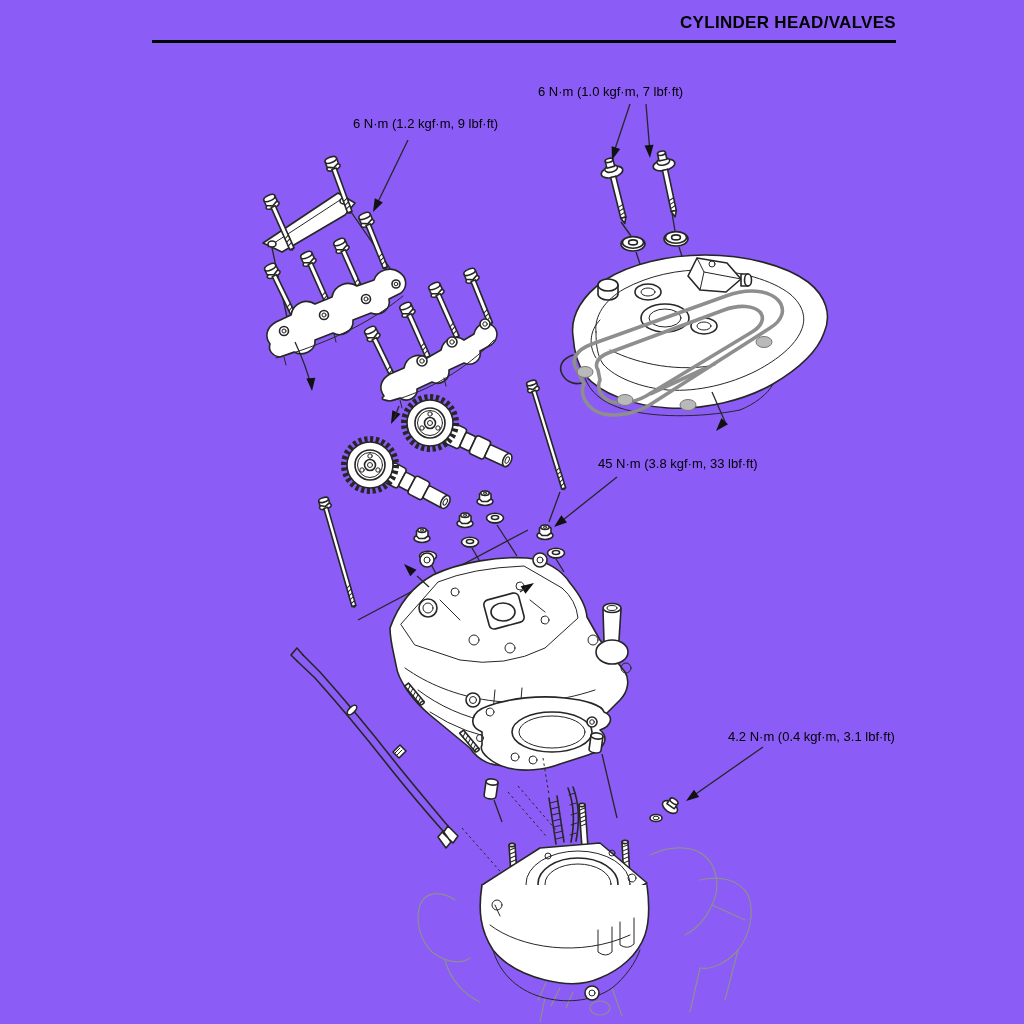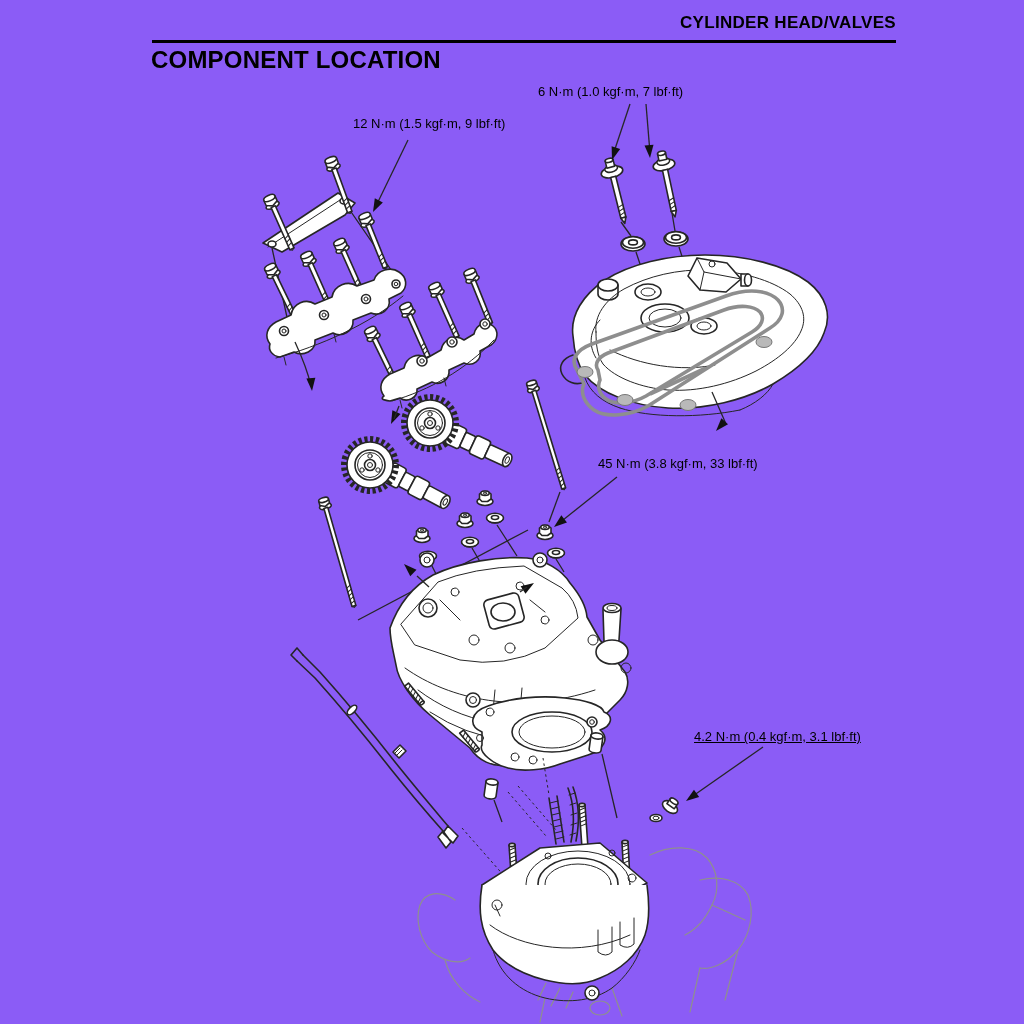--- a/index.html
+++ b/index.html
@@ -7,45 +7,44 @@
     position:relative;width:1024px;height:1024px;background:#8b5cf6;
     font-family:"Liberation Sans",sans-serif;color:#000;overflow:hidden;margin:0 auto;
   }
   .hdr{position:absolute;top:13px;right:128px;font-size:17px;font-weight:bold;letter-spacing:.3px;white-space:nowrap;}
   .rule{position:absolute;left:152px;top:40px;width:744px;height:3px;background:#000;}
   .title{position:absolute;left:151px;top:46px;font-size:24px;font-weight:bold;letter-spacing:.2px;white-space:nowrap;}
   .callout{position:absolute;font-size:13px;white-space:nowrap;}
   #c10{left:538px;top:84px;}
   #c12{left:353px;top:116px;}
   #c45{left:598px;top:456px;}
-  #c42{left:694px;top:729px;text-decoration:underline;}
+  #c42{left:728px;top:729px;}
   svg.art{position:absolute;left:0;top:0;}
   
   .o{fill:#fff;stroke:#262626;stroke-width:1.6;stroke-linejoin:round;stroke-linecap:round;}
   .n{fill:none;stroke:#262626;stroke-width:1.6;stroke-linejoin:round;stroke-linecap:round;}
   .t{fill:none;stroke:#262626;stroke-width:1;stroke-linejoin:round;stroke-linecap:round;}
   .ld{fill:none;stroke:#262626;stroke-width:1.3;}
   .lt{fill:none;stroke:#8f8f8f;stroke-width:1.2;stroke-linejoin:round;stroke-linecap:round;}
   .gk{fill:none;stroke:#8e8e8e;stroke-width:3.6;stroke-linejoin:round;}
   .pad{fill:#b9b9b9;stroke:#777;stroke-width:1;}
   .ah{fill:#111;stroke:none;}
   .teeth{fill:none;stroke:#262626;stroke-width:6;stroke-dasharray:3.2 2.6;}
   .dsh{fill:none;stroke:#262626;stroke-width:1;stroke-dasharray:2.5 3;}
 </style>
 </head>
 <body>
 
 <div class="page">
 
   <div class="hdr">CYLINDER HEAD/VALVES</div>
   <div class="rule"></div>
-  <div class="title">COMPONENT LOCATION</div>
 
   <div class="callout" id="c10">6 N·m (1.0 kgf·m, 7 lbf·ft)</div>
-  <div class="callout" id="c12">12 N·m (1.5 kgf·m, 9 lbf·ft)</div>
+  <div class="callout" id="c12">6 N·m (1.2 kgf·m, 9 lbf·ft)</div>
   <div class="callout" id="c45">45 N·m (3.8 kgf·m, 33 lbf·ft)</div>
   <div class="callout" id="c42">4.2 N·m (0.4 kgf·m, 3.1 lbf·ft)</div>
 
   <svg class="art" width="1024" height="1024" viewBox="0 0 1024 1024">
     <defs>
       <g id="bolt">
         <ellipse class="o" cx="0" cy="1.5" rx="7" ry="3"></ellipse>
         <path class="o" d="M-6,-6 L0,-9 L6,-6 L6,-1 L0,2 L-6,-1 Z"></path>
         <ellipse class="o" cx="0" cy="-6.5" rx="6" ry="2.8"></ellipse>
         <rect class="o" x="-2.3" y="3" width="4.6" height="46"></rect>

